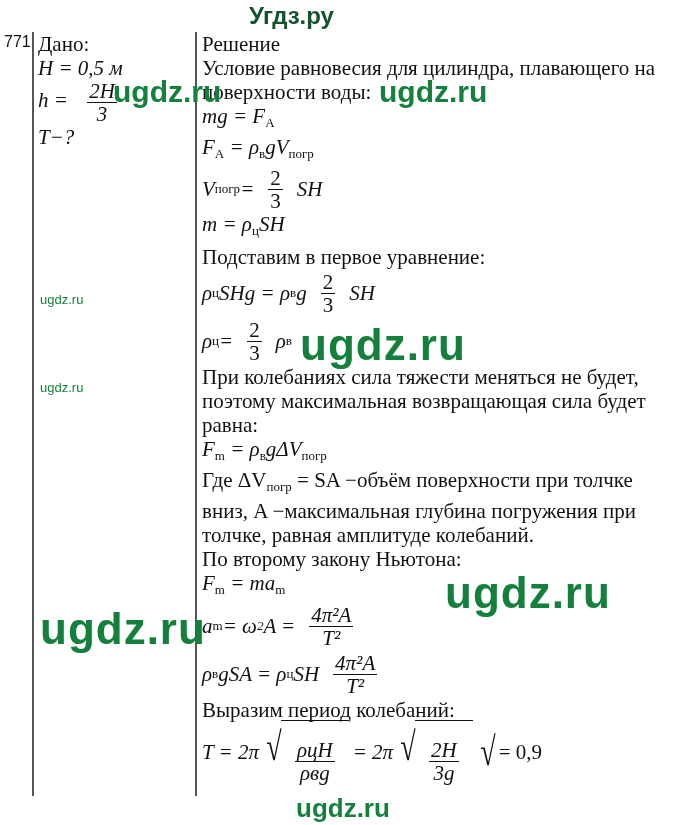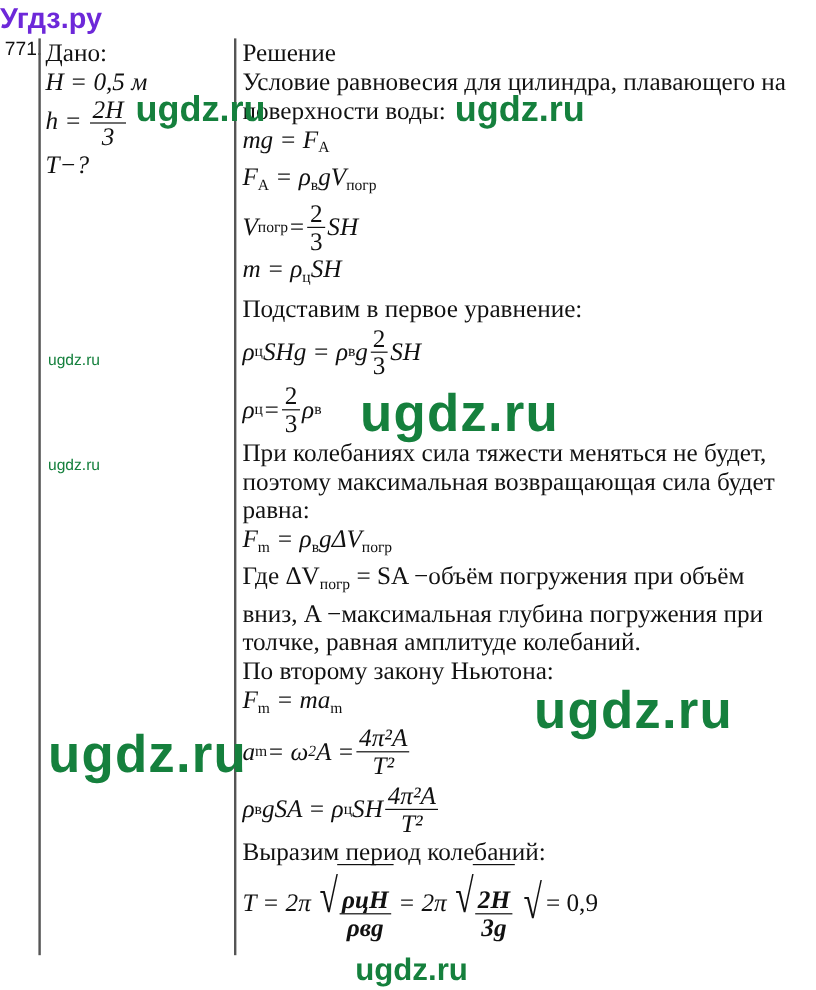--- a/index.html
+++ b/index.html
@@ -1,36 +1,36 @@
 <!DOCTYPE html>
 <html><head>
 <meta charset="utf-8">
 <style>
   html, body { margin:0; padding:0; background:#fff; }
   body { width:680px; height:825px; position:relative; overflow:hidden; color:#111;
          font-family:"Liberation Serif", serif; }
-  .site-title { position:absolute; top:2px; left:0; width:583px; 
-         font-family:"Liberation Sans", sans-serif; font-weight:bold; font-size:24px; color:#6d28d9; }
+  .site-title { position:absolute; top:2px; left:0; width:583px; text-align:center;
+         font-family:"Liberation Sans", sans-serif; font-weight:bold; font-size:24px; color:#14532d; }
   .num { position:absolute; left:4px; top:33px; font-family:"Liberation Sans", sans-serif; font-size:16px; }
   .vline { position:absolute; width:1.5px; background:#555; }
   .col { position:absolute; font-size:21px; line-height:24px; }
   .i { font-style:italic; }
   .sub { font-size:13px; font-style:normal; vertical-align:-4px; }
   .sup { font-size:13px; vertical-align:9px; }
-  .frac { display:inline-flex; flex-direction:column; align-items:center; vertical-align:middle; margin:0 2px; line-height:22px; }
+  .frac { display:inline-flex; flex-direction:column; align-items:center; vertical-align:middle; margin:0 14px; line-height:22px; }
   .frac .n { border-bottom:1.5px solid #111; padding:0 2px; }
   .frac .d { padding:0 2px; }
   .line { white-space:nowrap; }
   .wm { position:absolute; font-family:"Liberation Sans", sans-serif; font-weight:bold; color:#15803d; }
   .wm-big { font-size:44px; letter-spacing:1px; }
   .wm-med { font-size:30px; }
   .wm-small { font-size:13px; font-weight:normal; }
   .sqrt { display:inline-flex; align-items:stretch; vertical-align:middle; }
   .sqrt .rad { font-size:40px; line-height:54px; transform:scaleX(0.7); margin-right:-4px; }
-  .sqrt .body { border-top:1.5px solid #111; padding-top:18px;font-weight:bold; }
+  .sqrt .body { border-top:1.5px solid #111; padding-top:18px; }
 </style>
 </head>
 <body>
 
 <div class="site-title">Угдз.ру</div>
 <div class="num">771.</div>
 
 <div class="vline" style="left:32px;top:32px;height:764px;"></div>
 <div class="vline" style="left:195px;top:32px;height:764px;"></div>
 
@@ -85,21 +85,21 @@
         <span class="n">2</span>
         <span class="d">3</span>
       </span>
       <span>ρ</span>
       <span class="sub">в</span>
     </div>
   <div class="line">При колебаниях сила тяжести меняться не будет,</div>
   <div class="line">поэтому максимальная возвращающая сила будет</div>
   <div class="line">равна:</div>
   <div class="line i"><span>F</span><span class="sub i">m</span><span> = ρ</span><span class="sub">в</span><span>gΔV</span><span class="sub">погр</span></div>
-  <div class="line"><span>Где ΔV</span><span class="sub">погр</span><span> = SA −объём погружения при объём</span></div>
+  <div class="line"><span>Где ΔV</span><span class="sub">погр</span><span> = SA −объём поверхности при толчке</span></div>
   <div class="line">вниз, A −максимальная глубина погружения при</div>
   <div class="line">толчке, равная амплитуде колебаний.</div>
   <div class="line">По второму закону Ньютона:</div>
   <div class="line i"><span>F</span><span class="sub i">m</span><span> = ma</span><span class="sub i">m</span></div>
   <div class="line i" style="height:48px;display:flex;align-items:center;">
       <span>a</span>
       <span class="sub i">m</span>
       <span> = ω</span>
       <span class="sup">2</span>
       <span>A =</span>

